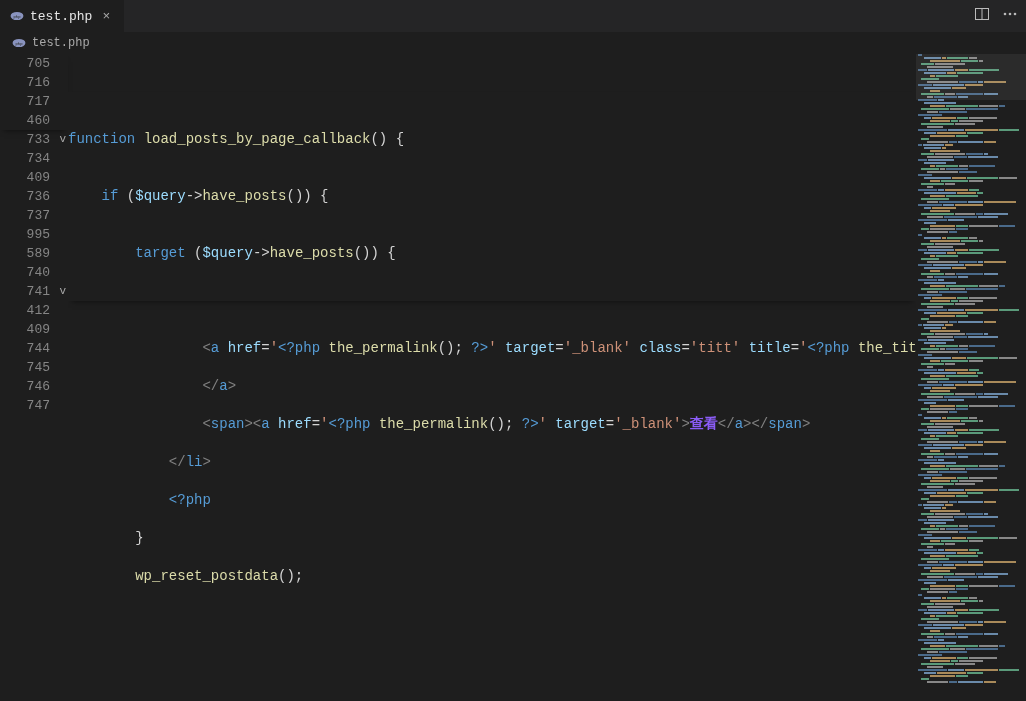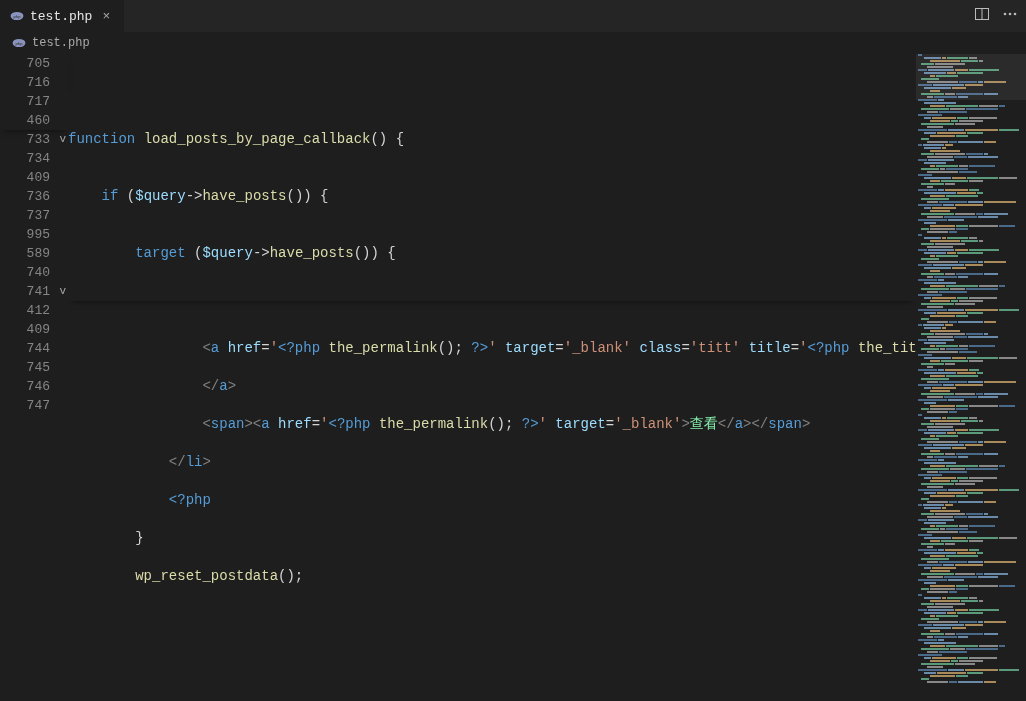--- a/index.html
+++ b/index.html
@@ -116,21 +116,21 @@
   
   .kw  { color: #569cd6; }
   .fn  { color: #dcdcaa; }
   .var { color: #9cdcfe; }
   .pun { color: #d4d4d4; }
   .tag { color: #808080; }
   .tname { color: #569cd6; }
   .attr { color: #9cdcfe; }
   .str { color: #ce9178; }
   .phpdelim { color: #569cd6; }
-  .txt { color: #86efac; }
+  .txt { color: #8b5cf6; font-weight: bold; }
   .minimap {
     width: 110px;
     background: #1e1e1e;
     position: relative;
     overflow: hidden;
   }
   .mm-line {
     height: 2px;
     margin-bottom: 1px;
     display: flex;

